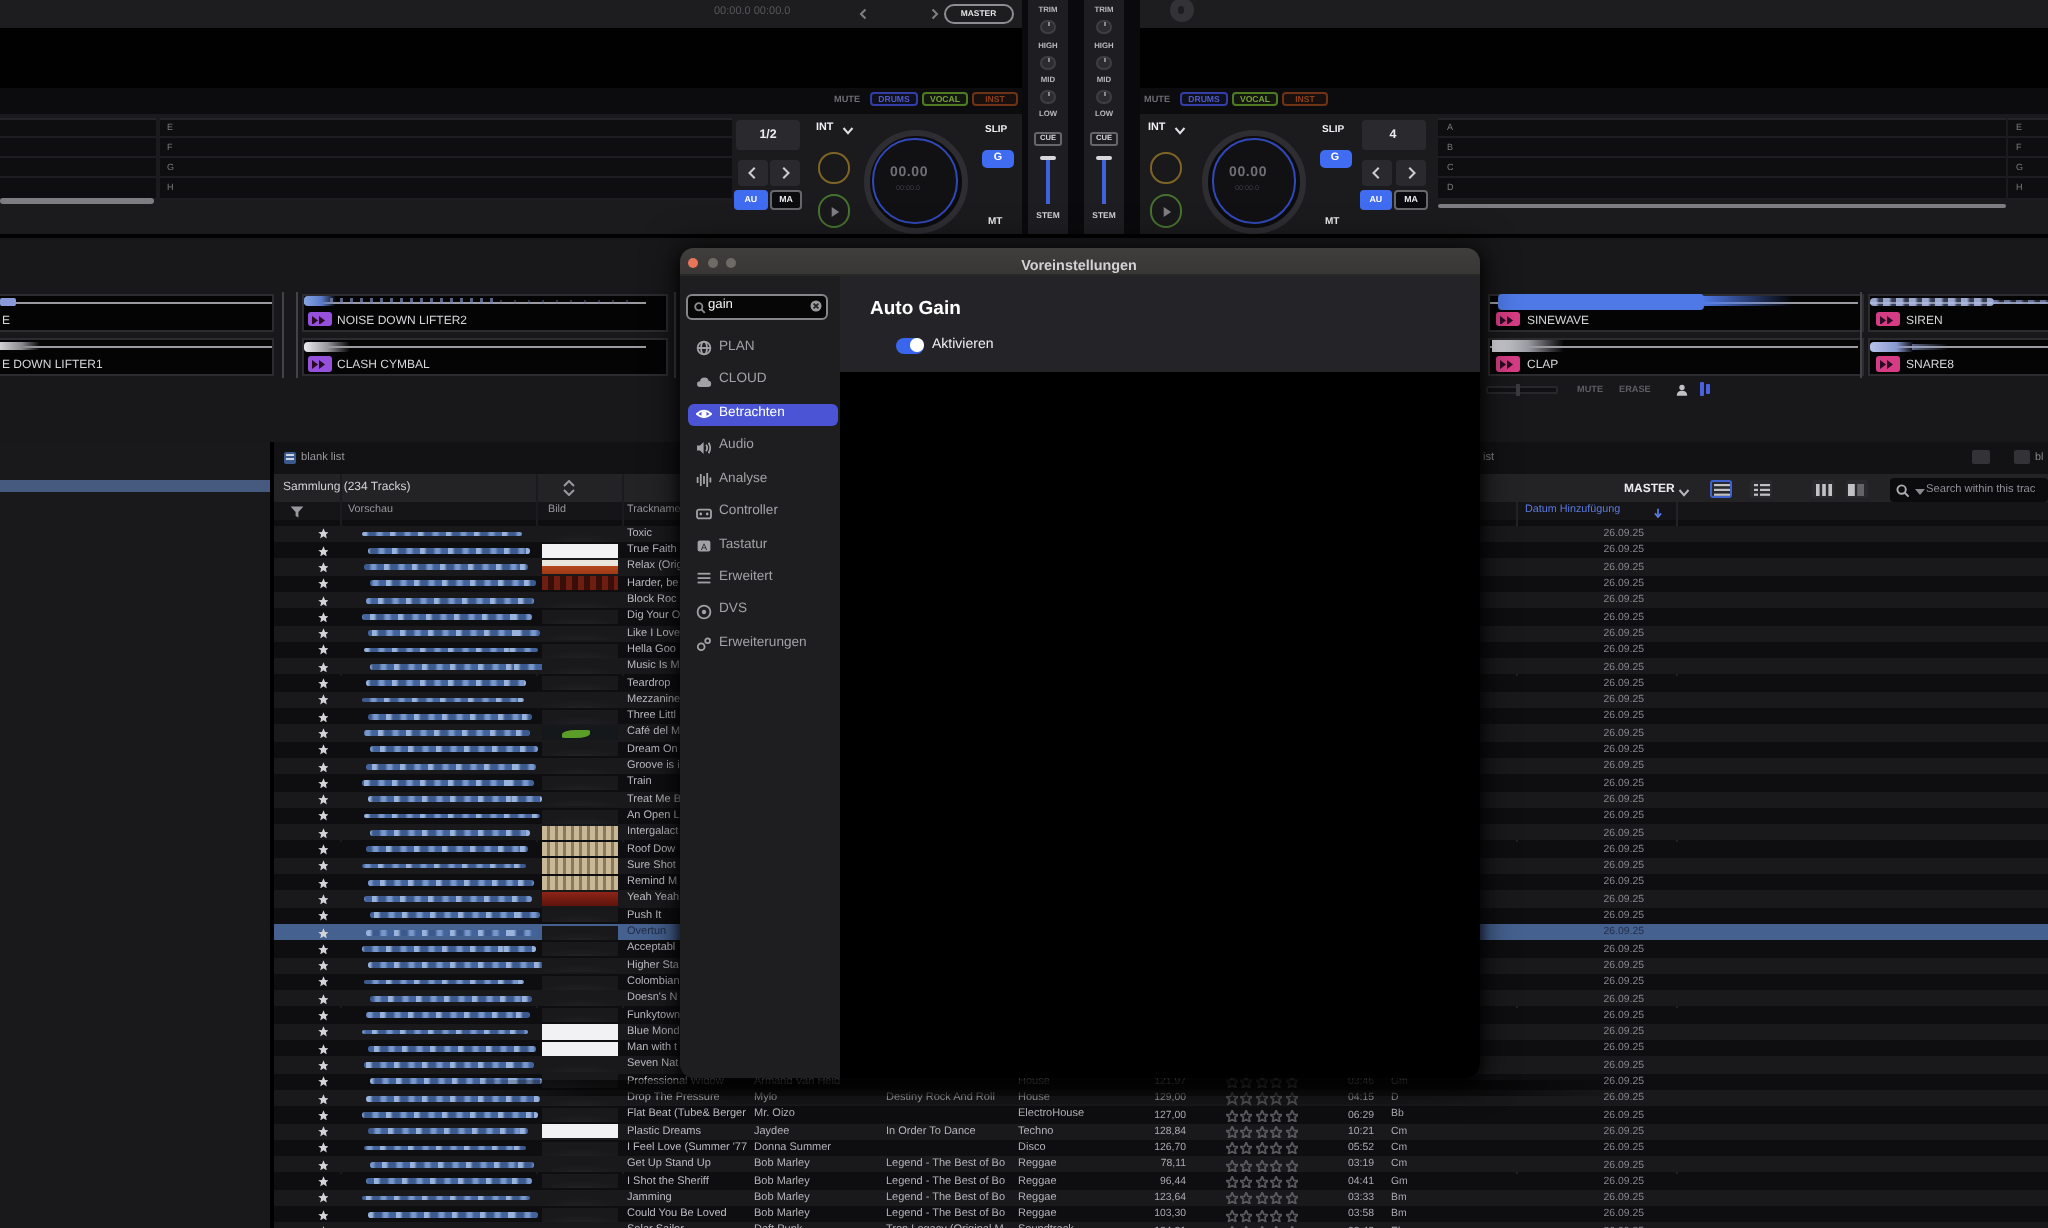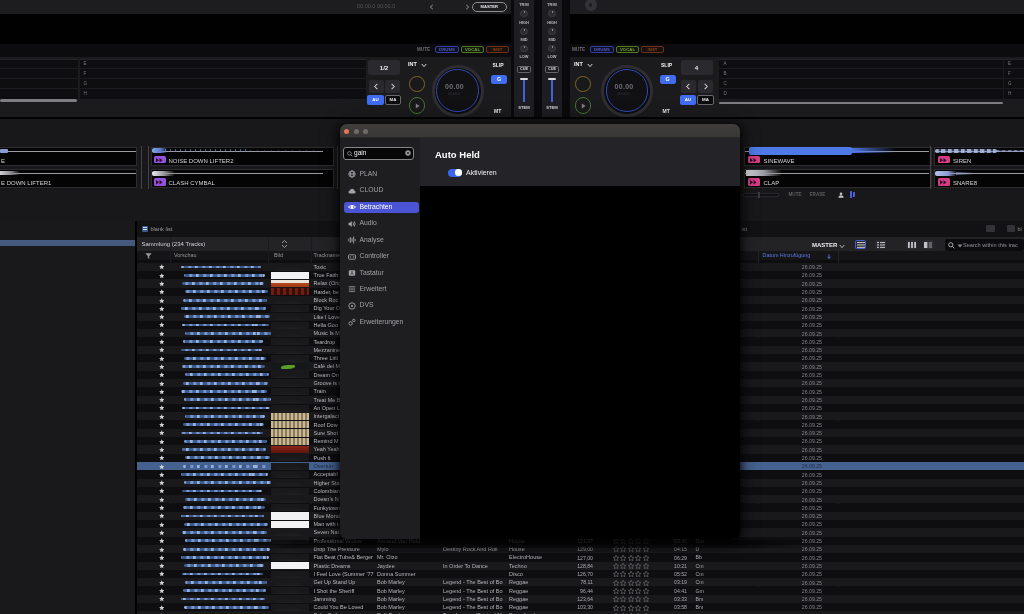--- a/index.html
+++ b/index.html
@@ -855,20 +855,21 @@
 <svg class="a" style="left:642.9px;top:612.8000000000001px" width="6.2" height="6.2" viewBox="0 0 10 10">
     <polygon points="5,0.3 6.4,3.6 9.8,3.8 7.2,6 8,9.5 5,7.6 2,9.5 2.8,6 0.2,3.8 3.6,3.6" stroke="#5a5a5e" stroke-width="1.4" fill="none"></polygon>
   </svg>
 <div class="a" style="right:337px;top:613.6px;font-size:5.2px;color:#aaaaae;font-weight:normal;white-space:nowrap;line-height:1;">02:42</div>
 <div class="a" style="left:695.5px;top:613.5px;font-size:5.2px;color:#aaaaae;font-weight:normal;white-space:nowrap;line-height:1;">Ebm</div>
 <div class="a" id="dlg" style="left:339.5px;top:124.2px;width:400px;height:415.3px;border-radius:7px;overflow:hidden;background:#1e1e20;box-shadow:0 3px 6px 1px rgba(0,0,0,.7),0 0 16px 3px rgba(0,0,0,.5)">
 <div class="a" style="left:0;top:0;width:400px;height:14px;background:linear-gradient(180deg,#403e3c,#393735);border-bottom:1px solid #272725"></div>
 <div class="a" style="left:4.5px;top:4.6px;width:5px;height:5px;border-radius:50%;background:#e8745a"></div>
 <div class="a" style="left:14px;top:4.6px;width:5px;height:5px;border-radius:50%;background:#6e6b66"></div>
 <div class="a" style="left:23.5px;top:4.6px;width:5px;height:5px;border-radius:50%;background:#6e6b66"></div>
+<div class="a" style="left:0;top:3.6px;width:400px;text-align:center;font-size:7.2px;font-weight:bold;color:#d2d2d6">Voreinstellungen</div>
 <div class="a" style="left:80.5px;top:14px;width:319.5px;height:400.5px;background:#000"></div>
 <div class="a" style="left:80.5px;top:14px;width:319.5px;height:47.5px;background:#242428"></div>
 <div class="a" style="left:3.8px;top:22.5px;width:71px;height:13.5px;background:#060607;border:1px solid #85858a;border-radius:3px"></div>
 <svg class="a" style="left:7px;top:26.5px" width="6" height="6" viewBox="0 0 8 8">
       <circle cx="3.2" cy="3.2" r="2.4" stroke="#8a8a8e" stroke-width="1.2" fill="none"></circle>
       <line x1="5" y1="5" x2="7.2" y2="7.2" stroke="#8a8a8e" stroke-width="1.2"></line>
     </svg>
 <div class="a" style="left:14.5px;top:26px;font-size:6.6px;color:#f2f2f4;line-height:1">gain</div>
 <svg class="a" style="left:65.5px;top:26.3px" width="6" height="6" viewBox="0 0 10 10">
       <circle cx="5" cy="5" r="4.6" fill="#9a9a9e"></circle>
@@ -925,19 +926,19 @@
 <svg class="a" style="left:8px;top:177.7px" width="8" height="8" viewBox="0 0 8 8">
       <circle cx="4" cy="4" r="3.2" stroke="#a2a2a6" stroke-width="0.9" fill="none"></circle>
       <circle cx="4" cy="4" r="1.1" fill="#a2a2a6"></circle>
     </svg>
 <div class="a" style="left:20px;top:178.29999999999998px;font-size:6.8px;color:#a2a2a6;line-height:1">DVS</div>
 <svg class="a" style="left:8px;top:194.14999999999998px" width="8" height="8" viewBox="0 0 8 8">
       <circle cx="2.6" cy="5.4" r="1.7" stroke="#a2a2a6" stroke-width="0.9" fill="none"></circle>
       <circle cx="5.8" cy="2.4" r="1.2" stroke="#a2a2a6" stroke-width="0.9" fill="none"></circle>
     </svg>
 <div class="a" style="left:20px;top:194.74999999999997px;font-size:6.8px;color:#a2a2a6;line-height:1">Erweiterungen</div>
-<div class="a" style="left:95.5px;top:25.5px;font-size:9.5px;font-weight:bold;color:#fff;line-height:1">Auto Held</div>
+<div class="a" style="left:95.5px;top:25.5px;font-size:9.5px;font-weight:bold;color:#fff;line-height:1">Auto Gain</div>
 <div class="a" style="left:108px;top:44.5px;width:14.5px;height:8px;border-radius:4px;background:#3a66ee"></div>
 <div class="a" style="left:115.8px;top:45.2px;width:6.6px;height:6.6px;border-radius:50%;background:#fff"></div>
 <div class="a" style="left:126.5px;top:45.2px;font-size:7px;color:#f0f0f2;line-height:1">Aktivieren</div>
 </div>
 <div class="a" style="left:235px;top:539.5px;width:580px;height:8.6px;background:linear-gradient(90deg,rgba(0,0,0,0) 0%,rgba(0,0,0,.52) 10%,rgba(0,0,0,.55) 88%,rgba(0,0,0,0) 100%)"></div>
 <div class="a" style="left:300px;top:548.1px;width:470px;height:3.5px;background:linear-gradient(90deg,rgba(0,0,0,0) 0%,rgba(0,0,0,.16) 15%,rgba(0,0,0,.16) 85%,rgba(0,0,0,0) 100%)"></div>
 
 </body></html>

